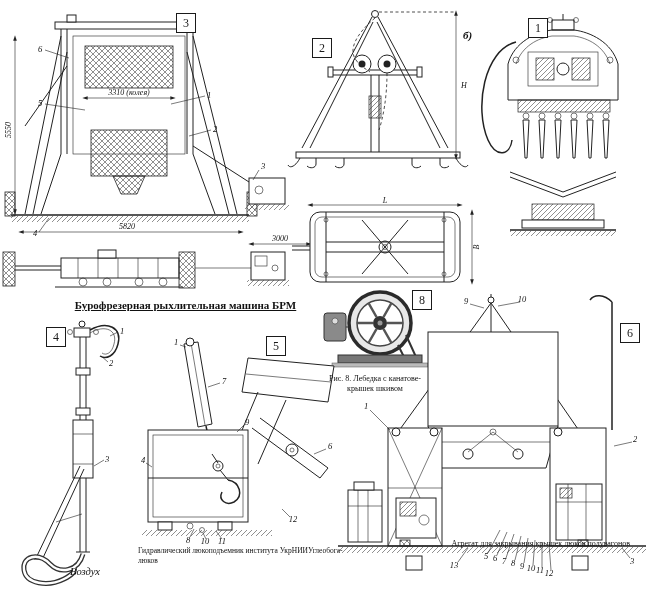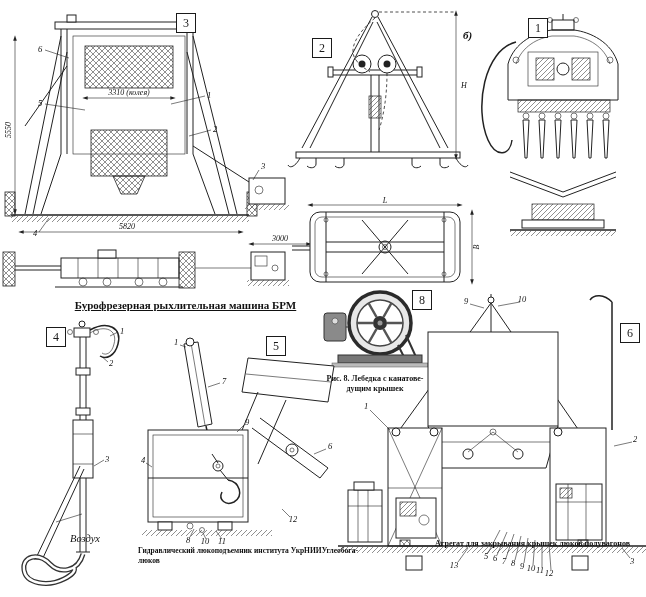--- a/index.html
+++ b/index.html
@@ -4,21 +4,21 @@
 <style>
   html,body{margin:0;padding:0;background:#fff;}
   body{font-family:"Liberation Serif","DejaVu Serif",serif;color:#1a1a1a;}
   #canvas{position:relative;width:646px;height:597px;background:#fff;overflow:hidden;}
   .fig{position:absolute;overflow:visible;}
   .numbox{position:absolute;width:18px;height:18px;border:1px solid #1a1a1a;background:#fff;
           display:flex;align-items:center;justify-content:center;
           font:12px "Liberation Serif","DejaVu Serif",serif;}
   .cap{position:absolute;line-height:1.25;color:#111;text-align:right;}
   .cap-main{font-weight:bold;font-size:11px;text-align:center;text-decoration:underline;}
-  .cap-sm{font-size:8px;white-space:nowrap;font-weight:bold;}
+  .cap-sm{font-size:8px;white-space:nowrap;}
   .cap-it{font-style:italic;font-size:10.5px;text-align:center;}
   .view-label{position:absolute;font:italic bold 11px "Liberation Serif","DejaVu Serif",serif;color:#111;}
   svg .ln{stroke:#222;stroke-width:1;fill:none;}
   svg .thin{stroke:#222;stroke-width:0.6;fill:none;}
   svg .thk{stroke:#222;stroke-width:1.5;fill:none;}
   svg .fw{fill:#fff;stroke:#222;stroke-width:1;}
   svg .xh{fill:url(#p-xh);stroke:#222;stroke-width:0.8;}
   svg .hh{fill:url(#p-h45);stroke:#222;stroke-width:0.7;}
   svg .hat{fill:url(#p-h45);stroke:none;}
   svg .dim{stroke:#222;stroke-width:0.6;fill:none;}
@@ -345,22 +345,22 @@
   <div class="numbox" style="left:412px;top:290px">8</div>
   <div class="numbox" style="left:46px;top:327px">4</div>
   <div class="numbox" style="left:266px;top:336px">5</div>
   <div class="numbox" style="left:620px;top:323px">6</div>
 
   <div class="view-label" style="left:463px;top:29px">б)</div>
 
   <div class="cap cap-main" style="left:68px;top:299px;width:235px">Бурофрезерная рыхлительная машина БРМ</div>
 
   <div class="cap cap-sm" style="left:316px;top:374px;width:118px;text-align:center">Рис. 8.  Лебедка с канатове-</div>
-  <div class="cap cap-sm" style="left:316px;top:384px;width:118px;text-align:center">дущим крышек</div>
-
-  <div class="cap cap-it" style="left:50px;top:532px;width:70px">Воздух</div>
+  <div class="cap cap-sm" style="left:316px;top:384px;width:118px;text-align:center">крышек шкивом</div>
+
+  <div class="cap cap-it" style="left:50px;top:565px;width:70px">Воздух</div>
 
   <div class="cap cap-sm" style="left:138px;top:546px;font-size:7.5px">Гидравлический люкоподъемник института УкрНИИУглеобога-</div>
   <div class="cap cap-sm" style="left:138px;top:556px;font-size:7.5px">люков</div>
 
   <div class="cap cap-sm" style="left:420px;top:539px;width:210px;">Агрегат для закрывания крышек люков полувагонов</div>
 
 </div>
 
 </body></html>

